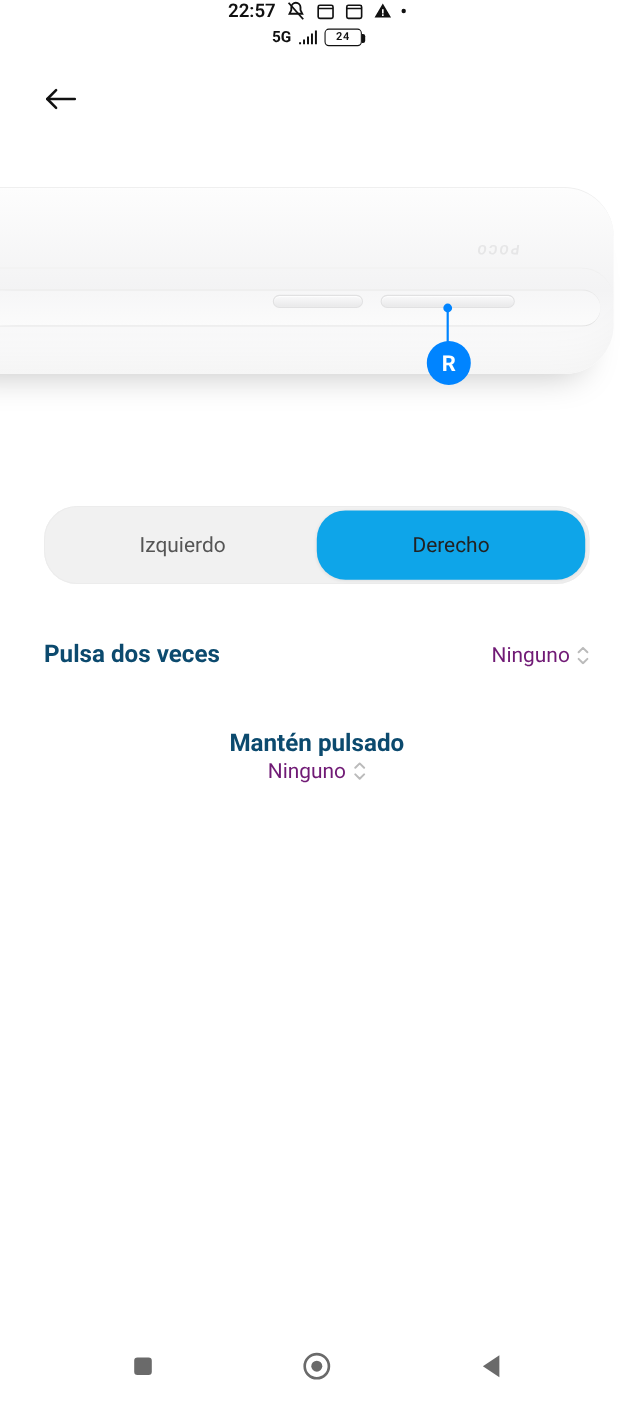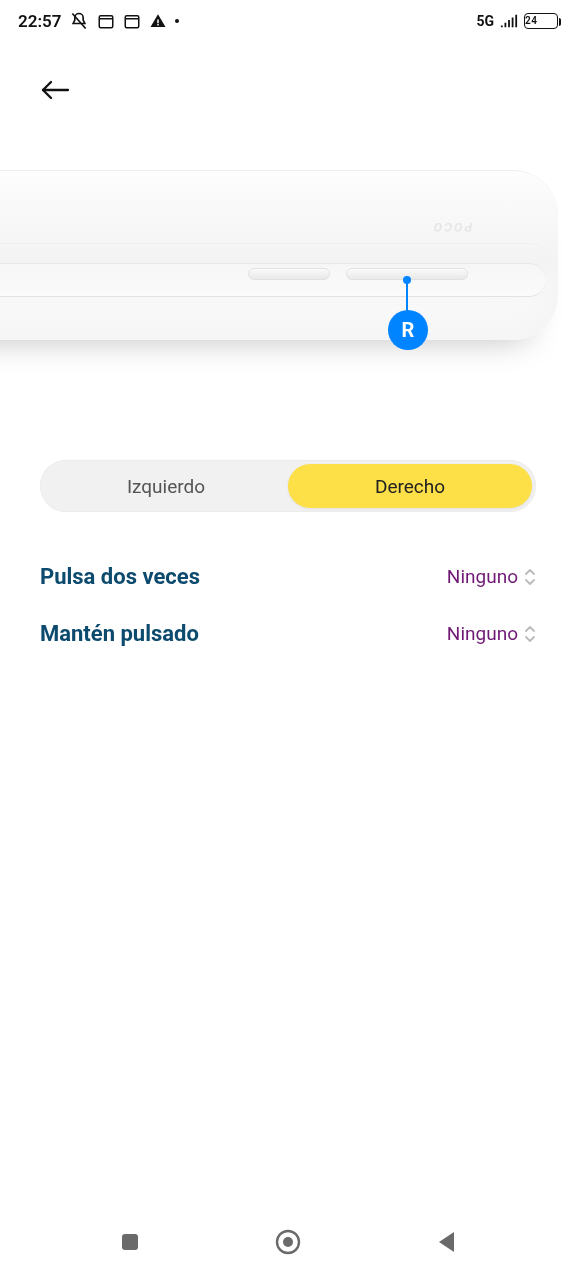--- a/index.html
+++ b/index.html
@@ -6,27 +6,27 @@
       --text-dark:#2f3033;
       --text-black:#000;
       --text-muted:#8c8c8c;
       --accent-blue:#0084ff;
       --pill-bg:#f1f1f1;
       --divider:#e6e6e6;
     }
     *{box-sizing:border-box;-webkit-font-smoothing:antialiased;}
     html,body{margin:0;padding:0;width:576px;height:1280px;background:#fff;font-family:-apple-system, "Segoe UI", Roboto, Helvetica, Arial, sans-serif;color:var(--text-dark);overflow:hidden;position:relative;}
     
-    .status-bar{height:42px;display:flex;align-items:center;justify-content:space-between;padding:0 18px;font-size:17px;font-weight:600;color:#111;}
+    .status-bar{height:42px;display:flex;align-items:center;justify-content:space-between;padding:0 18px;font-size:17px;font-weight:600;color:#111;flex-direction:column;}
     .status-left{display:flex;align-items:center;gap:8px;}
     .status-right{display:flex;align-items:center;gap:6px;}
     .status-left svg,.status-right svg{display:block;}
     .battery{display:flex;align-items:center;border:1.6px solid #111;border-radius:4px;height:16px;width:34px;position:relative;}
     .battery::after{content:"";position:absolute;right:-4px;top:4px;width:2.5px;height:8px;background:#111;border-radius:0 2px 2px 0;}
-    .battery-text{font-size:10px;letter-spacing:.5px;width:100%;text-align:left;line-height:14px;}
+    .battery-text{font-size:10px;letter-spacing:.5px;width:100%;text-align:center;line-height:14px;}
     .dot{width:4px;height:4px;border-radius:50%;background:#111;}
     
     .header{padding:28px 40px 0 40px;}
     .back-btn{width:40px;height:40px;display:flex;align-items:center;}
     .title{font-size:38px;font-weight:400;color:#222;margin-top:48px;letter-spacing:.2px;}
     
     .illus-wrap{margin-top:60px;height:210px;position:relative;}
     .phone-body{
       position:absolute;
       left:-60px;right:18px;top:0;height:170px;
@@ -68,30 +68,30 @@
       position:absolute;left:388px;top:140px;width:40px;height:40px;border-radius:50%;
       background:var(--accent-blue);color:#fff;display:flex;align-items:center;justify-content:center;
       font-size:20px;font-weight:700;
     }
     
     .content{padding:0 40px;}
     .segmented{
       margin-top:80px;
       background:var(--pill-bg);
       border-radius:30px;
-      height:52px;
+      height:71px;
       display:flex;align-items:center;
       padding:4px;
       box-shadow:inset 0 0 0 1px #ececec;
     }
     .seg-item{flex:1;height:100%;display:flex;align-items:center;justify-content:center;font-size:19px;color:#555;border-radius:26px;cursor:pointer;}
-    .seg-item.active{background:#fde047;color:#222;box-shadow:0 1px 3px rgba(0,0,0,0.07);}
+    .seg-item.active{background:#0ea5e9;color:#222;box-shadow:0 1px 3px rgba(0,0,0,0.07);}
     
     .option-row{display:flex;align-items:center;justify-content:space-between;margin-top:52px;}
-    .option-row + .option-row{margin-top:32px;}
+    .option-row + .option-row{margin-top:56px;flex-direction:column;}
     .opt-label{font-size:22px;font-weight:700;color:#0c4a6e;}
     .opt-value{display:flex;align-items:center;gap:6px;color:#701a75;font-size:19px;}
     .chev{display:flex;flex-direction:column;gap:2px;}
     .chev svg{display:block;}
     
     .navbar{
       position:absolute;bottom:0;left:0;right:0;height:76px;
       display:flex;align-items:center;justify-content:space-evenly;
     }
     .nav-btn{width:56px;height:56px;display:flex;align-items:center;justify-content:center;}

